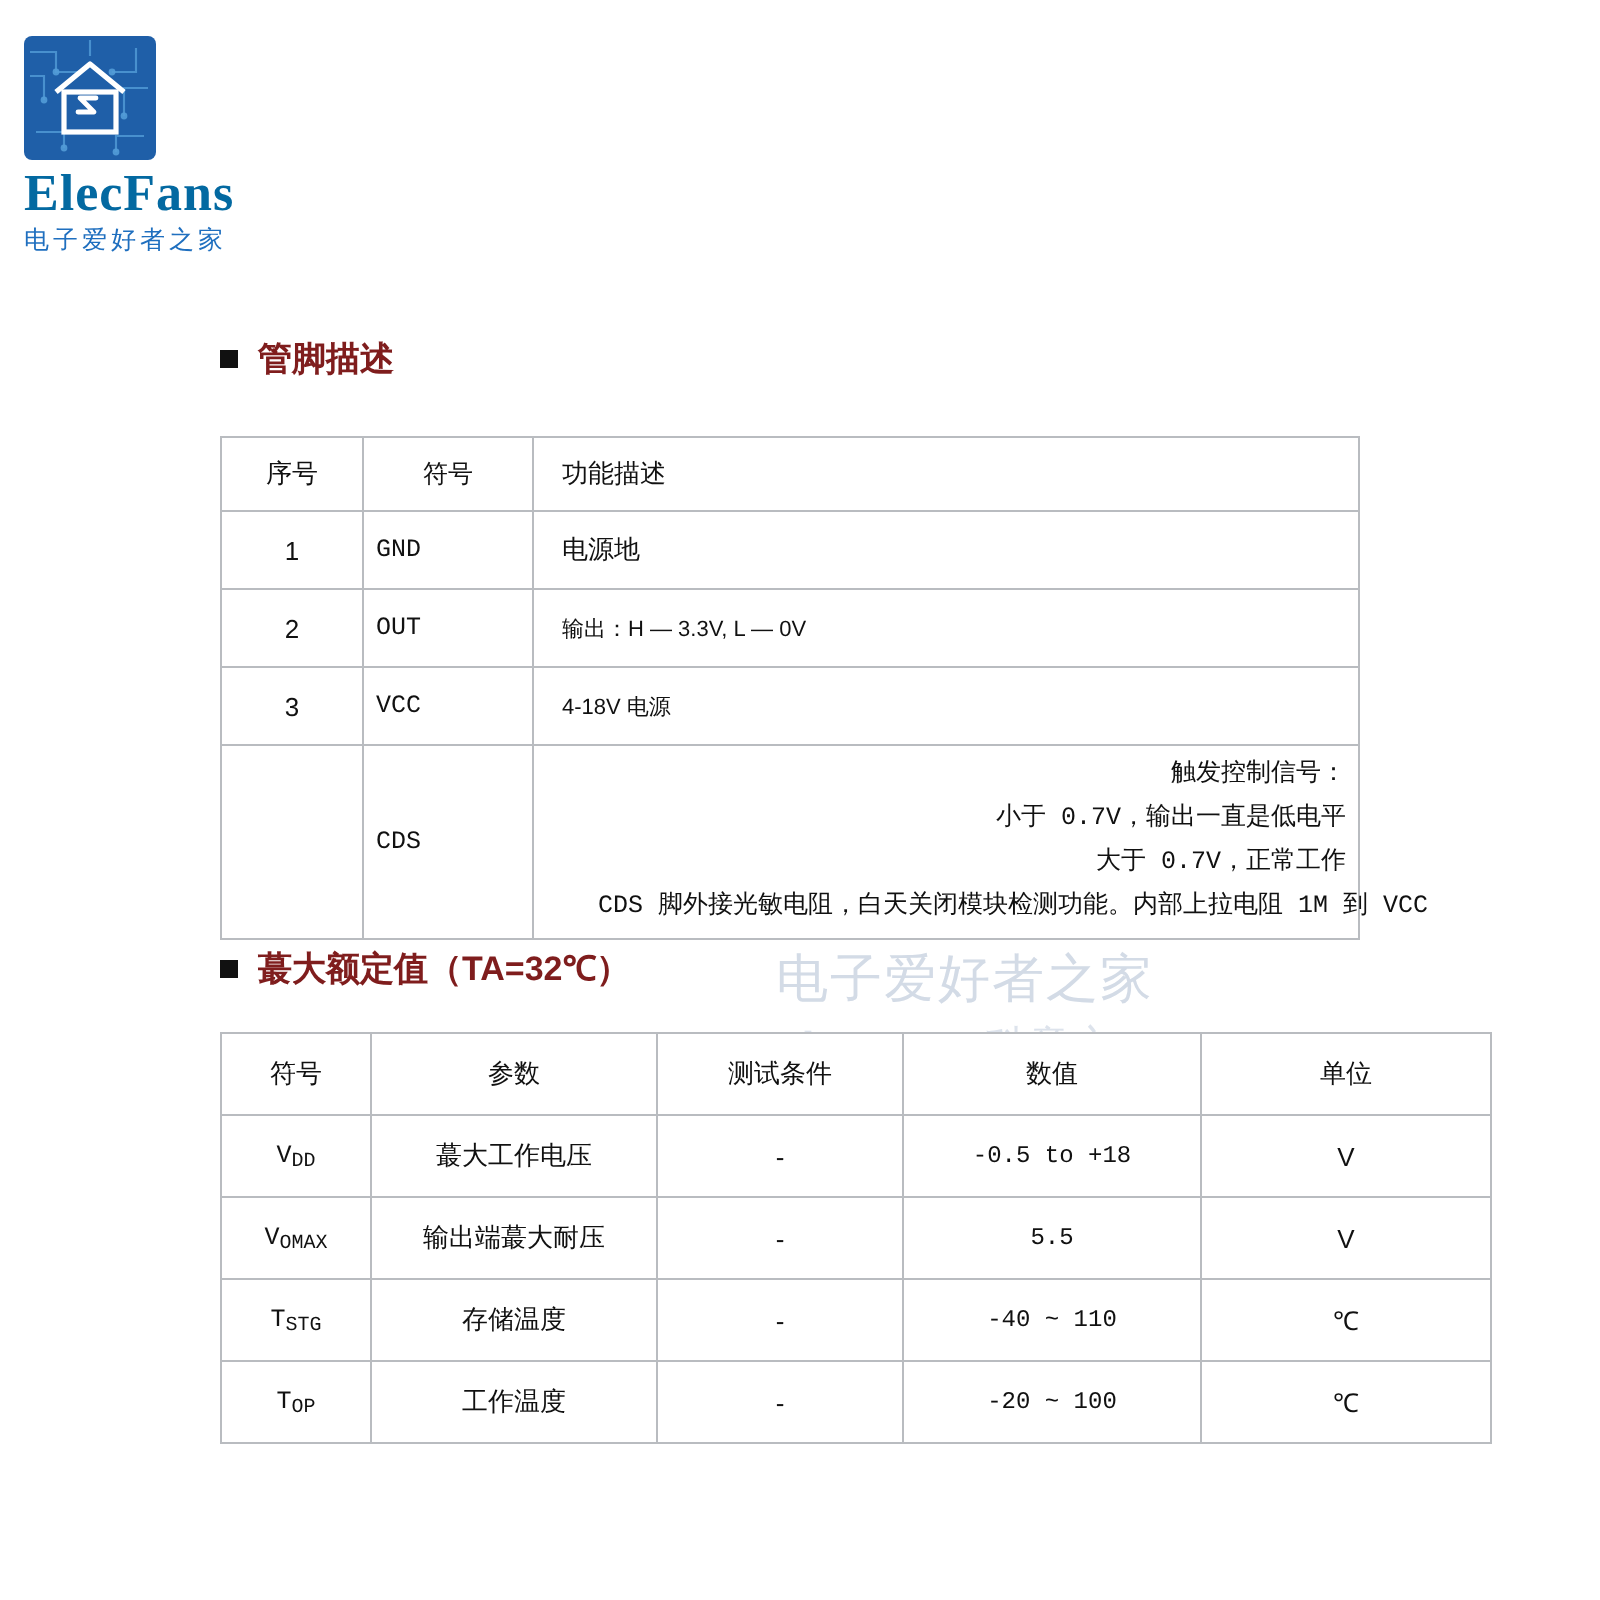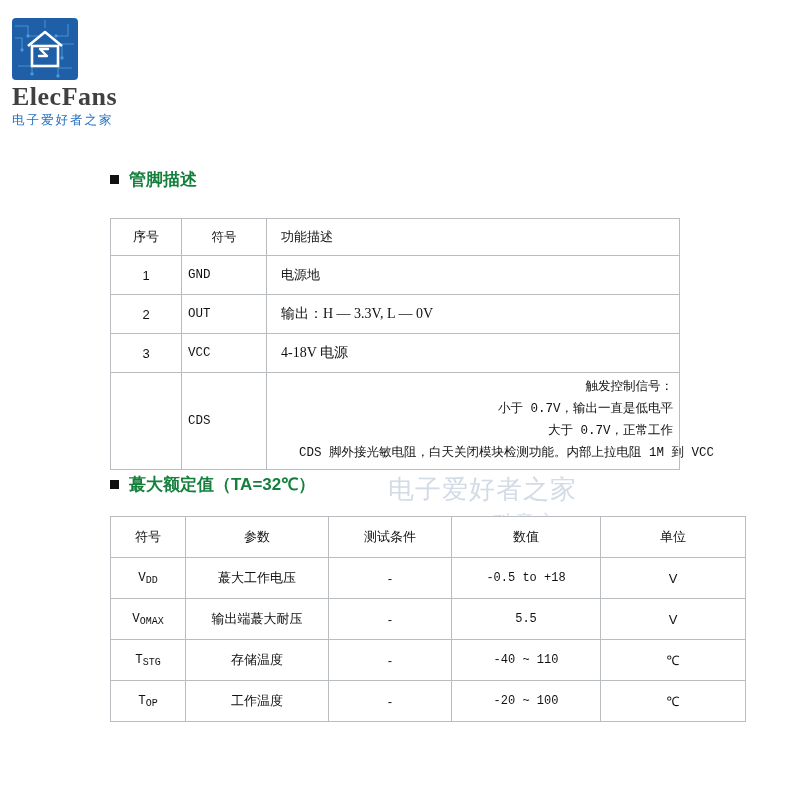--- a/index.html
+++ b/index.html
@@ -40,41 +40,41 @@
     position: absolute;
     left: 12px;
     top: 10px;
     width: 42px;
     height: 42px;
   }
   .logo-text {
     font-family: "Liberation Serif", serif;
     font-size: 26px;
     font-weight: bold;
-    color: #404040;
+    color: #0369a1;
     letter-spacing: 0.5px;
     margin-top: 3px;
     line-height: 1.05;
   }
   .logo-sub {
     font-size: 12.5px;
     color: #1f6fbf;
     letter-spacing: 2px;
     margin-top: 2px;
   }
 
   
   .section-heading {
     position: absolute;
     display: flex;
     align-items: center;
     gap: 10px;
     font-size: 17px;
     font-weight: bold;
-    color: #15803d;
+    color: #7f1d1d;
   }
   .bullet {
     display: inline-block;
     width: 9px;
     height: 9px;
     background: #111;
   }
 
   
   table {
@@ -93,21 +93,21 @@
   .pin-table {
     left: 110px;
     top: 218px;
     width: 570px;
   }
   .pin-table td.c1 { width: 58px;  text-align: center; margin-left: 32px; }
   .pin-table td.c2 { width: 72px;  text-align: left; font-family: "Liberation Mono", monospace; font-size: 12.5px; }
   .pin-table td.c3 { text-align: left; padding-left: 14px; }
   .pin-table tr.head td { text-align: center; height: 28px; }
   .pin-table tr.row td { height: 30px; }
-  .mono { font-family: Liberation Serif, serif; font-size: 14px; }
+  .mono { font-family: Liberation Sans, sans-serif; font-size: 11px; }
   .cds-cell {
     text-align: right;
     padding-left: 14px;
     line-height: 1.75;
     font-family: "Liberation Mono", monospace;
     font-size: 12.5px;
   }
   .cds-cell .ln { white-space: nowrap; }
   .cds-cell .ln.indent { padding-left: 18px; }
 

